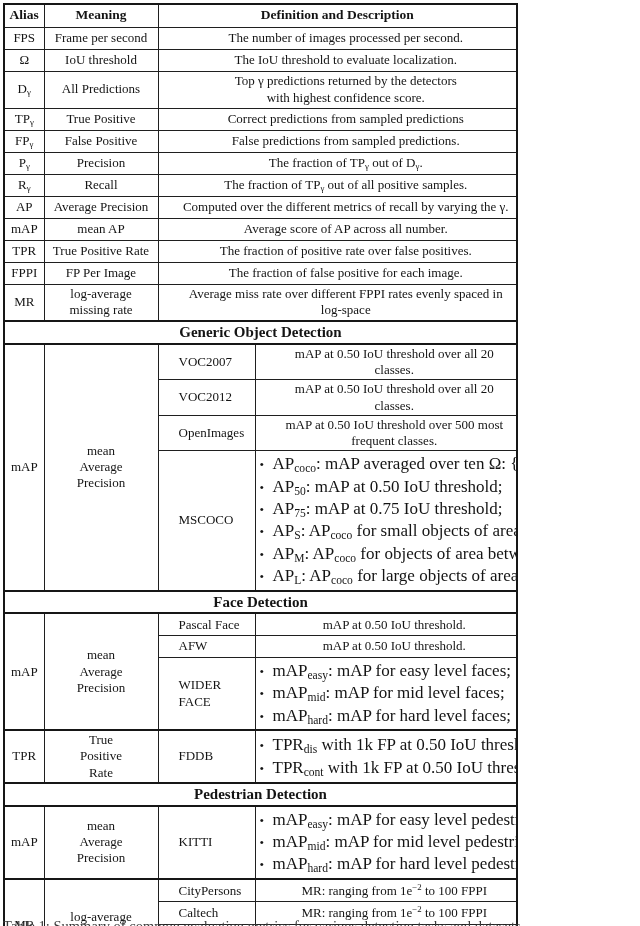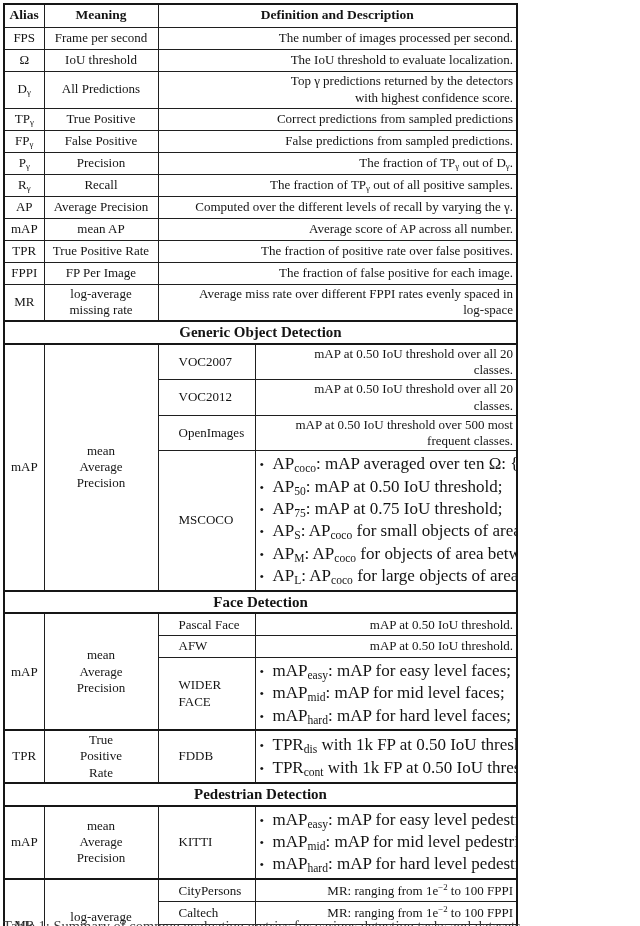--- a/index.html
+++ b/index.html
@@ -28,21 +28,21 @@
     overflow: hidden;
   }
   th { font-weight: bold; text-align: center; font-size: 13.5px; height: 23px; }
 
   tr.h22 > td { height: 22px; }
   tr.h23 > td { height: 23px; }
   tr.h37 > td { height: 37px; }
 
   td.c   { text-align: center; }
   td.pre { white-space: pre-line; }
-  td.def { text-align: right; padding-left: 20px; }
+  td.def { text-align: center; padding-left: 20px; }
   td.ds  { text-align: left; padding-left: 20px; }
 
   tr.sec > td {
     font-weight: bold; text-align: center; font-size: 15px;
     height: 22px;
     border-top: 2px solid #161616; border-bottom: 2px solid #161616;
   }
   tr.gt > td { border-top: 2px solid #161616; }
 
   td.bullets { padding: 2px 2px 2px 4px; vertical-align: middle; }
@@ -112,21 +112,21 @@
     <td class="def" colspan="2">The fraction of TP<sub>γ</sub> out of D<sub>γ</sub>.</td>
   </tr>
   <tr class="h22">
     <td class="c">R<sub>γ</sub></td>
     <td class="c">Recall</td>
     <td class="def" colspan="2">The fraction of TP<sub>γ</sub> out of all positive samples.</td>
   </tr>
   <tr class="h22">
     <td class="c">AP</td>
     <td class="c">Average Precision</td>
-    <td class="def" colspan="2">Computed over the different levels of recall by varying the γ.</td>
+    <td class="def" colspan="2">Computed over the different metrics of recall by varying the γ.</td>
   </tr>
   <tr class="h22">
     <td class="c">mAP</td>
     <td class="c">mean AP</td>
     <td class="def" colspan="2">Average score of AP across all number.</td>
   </tr>
   <tr class="h22">
     <td class="c">TPR</td>
     <td class="c">True Positive Rate</td>
     <td class="def" colspan="2">The fraction of positive rate over false positives.</td>

